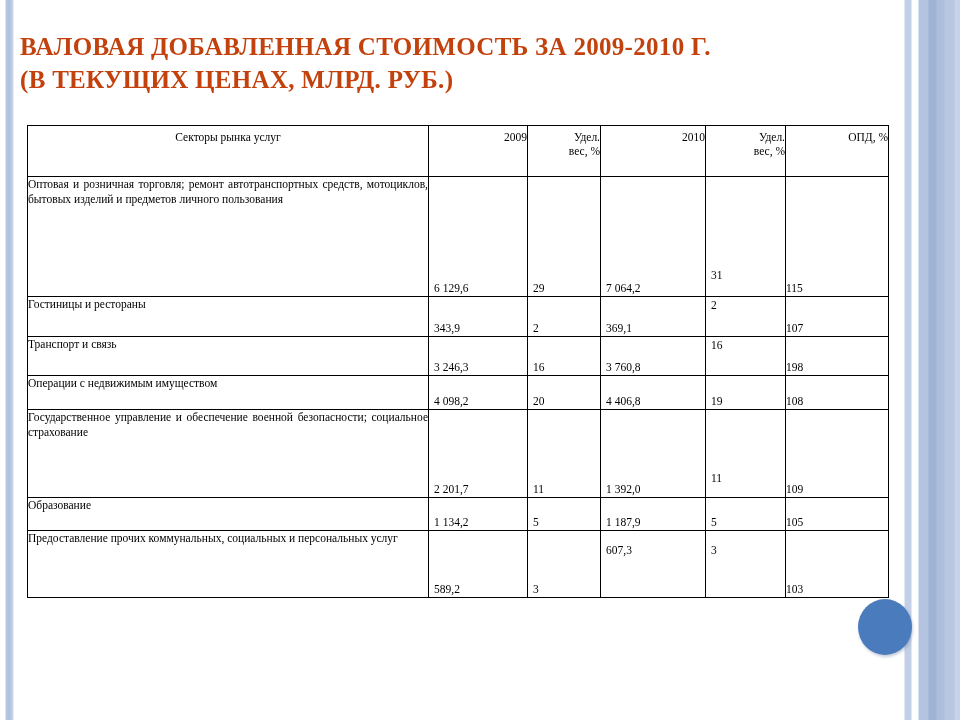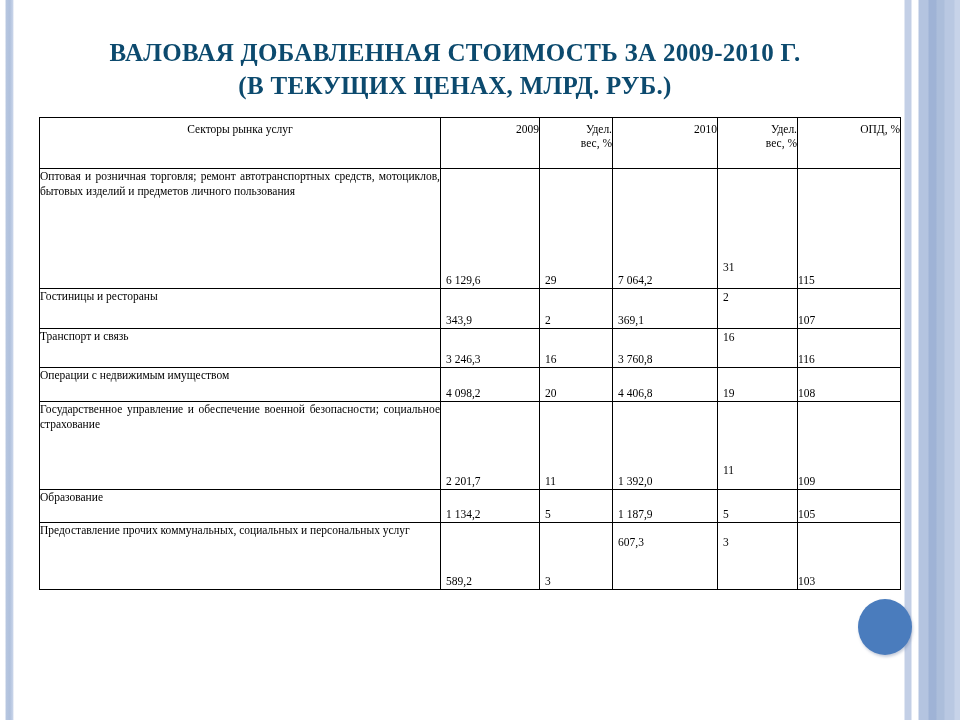--- a/index.html
+++ b/index.html
@@ -44,41 +44,39 @@
     border-radius: 50%;
     background: #4a7cbd;
     box-shadow: 1px 2px 3px rgba(90,110,150,0.35);
   }
 
   
   #title {
     position: absolute;
     left: 20px; top: 30px;
     width: 870px;
-    text-align: center;
-    color: #0c4a6e;
+    text-align: left;
+    color: #c2410c;
     font-size: 25px;
     font-weight: bold;
     line-height: 33px;
     letter-spacing: 0.3px;
     font-family: "Liberation Serif", "DejaVu Serif", serif;
-    margin-top: 6px;
   }
   #title .ln { display: block; white-space: nowrap; }
 
   
   #vat-table {
     position: absolute;
-    left: 27px; top: 117px;
+    left: 27px; top: 125px;
     width: 861px;
     border-collapse: collapse;
     table-layout: fixed;
     font-size: 11.5px;
     color: #000000;
-    margin-left: 12px;
   }
   #vat-table td, #vat-table th {
     border: 1px solid #000000;
     padding: 0;
     vertical-align: top;
     font-weight: normal;
   }
 
   
   .c-sector { width: 401px; }
@@ -227,21 +225,21 @@
       <td class="num">
           <span class="bot">16</span>
         </td>
       <td class="num">
           <span class="bot">3 760,8</span>
         </td>
       <td class="num">
           <span class="top">16</span>
         </td>
       <td class="num">
-          <span class="bot-c">116</span>
+          <span class="bot-c">198</span>
         </td>
     </tr>
 
 
     <tr style="height:34px">
       <td class="sector-cell">Операции с недвижимым имуществом</td>
       <td class="num">
           <span class="bot">4 098,2</span>
         </td>
       <td class="num">

